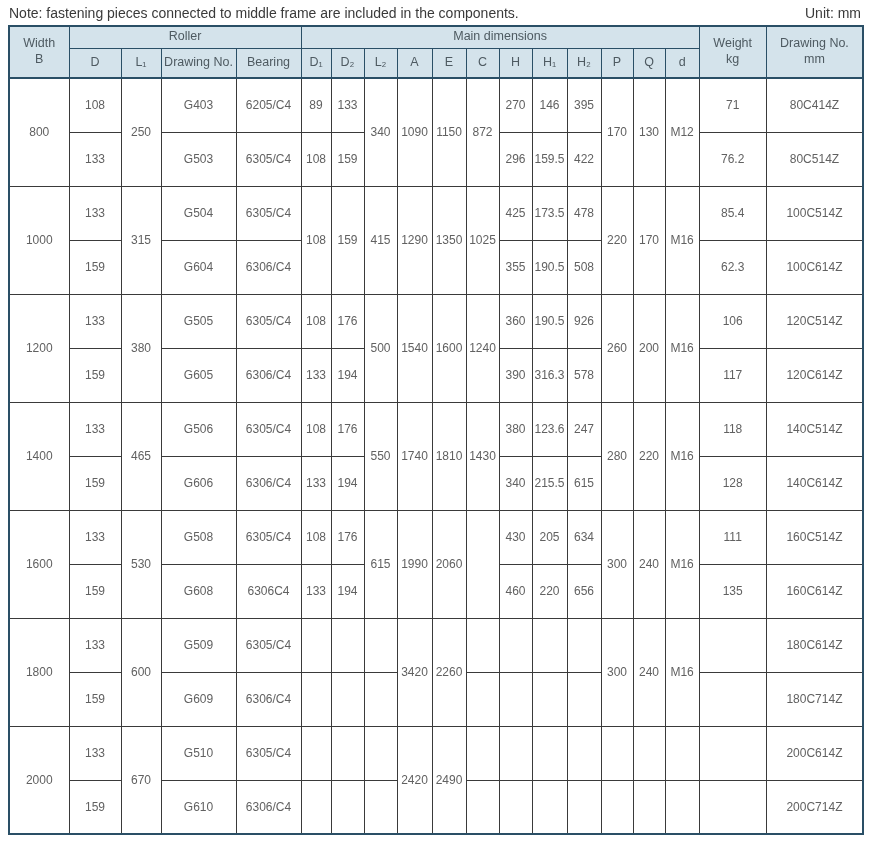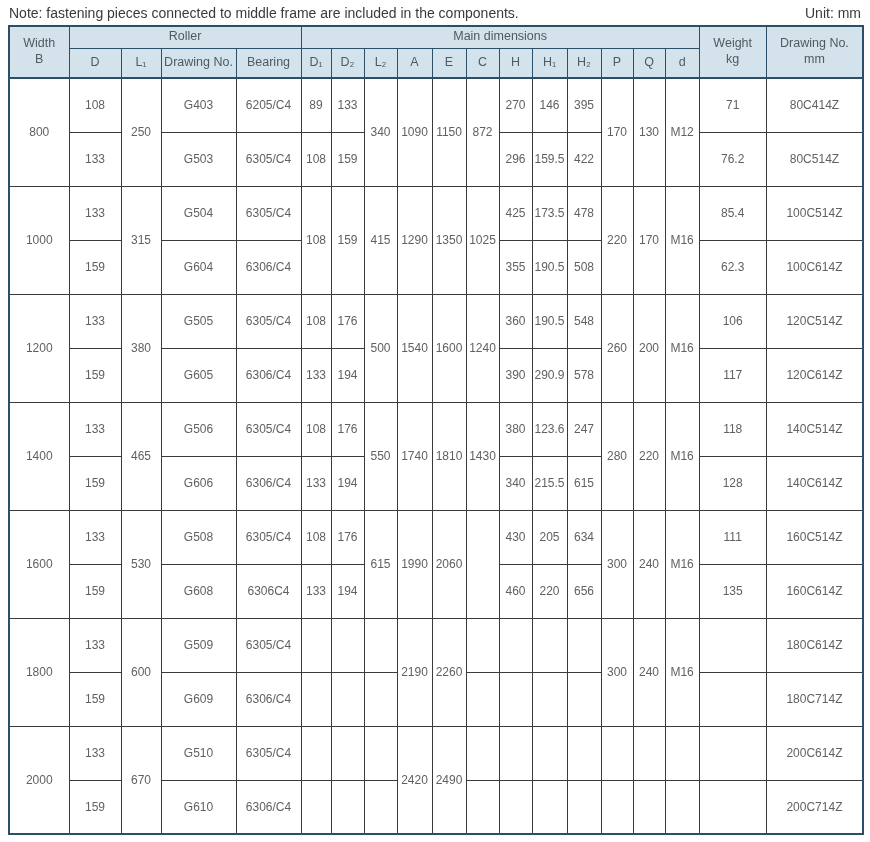--- a/index.html
+++ b/index.html
@@ -186,35 +186,35 @@
       <td>G505</td>
       <td>6305/C4</td>
       <td>108</td>
       <td>176</td>
       <td rowspan="2">500</td>
       <td rowspan="2">1540</td>
       <td rowspan="2">1600</td>
       <td rowspan="2">1240</td>
       <td>360</td>
       <td>190.5</td>
-      <td>548</td>
+      <td>926</td>
       <td rowspan="2">260</td>
       <td rowspan="2">200</td>
       <td rowspan="2">M16</td>
       <td>106</td>
       <td>120C514Z</td>
     </tr>
     <tr>
       <td>159</td>
       <td>G605</td>
       <td>6306/C4</td>
       <td>133</td>
       <td>194</td>
       <td>390</td>
-      <td>290.9</td>
+      <td>316.3</td>
       <td>578</td>
       <td>117</td>
       <td>120C614Z</td>
     </tr>
 
     <tr>
       <td rowspan="2">1400</td>
       <td>133</td>
       <td rowspan="2">465</td>
       <td>G506</td>
@@ -283,21 +283,21 @@
 
     <tr>
       <td rowspan="2">1800</td>
       <td>133</td>
       <td rowspan="2">600</td>
       <td>G509</td>
       <td>6305/C4</td>
       <td></td>
       <td></td>
       <td></td>
-      <td rowspan="2">2190</td>
+      <td rowspan="2">3420</td>
       <td rowspan="2">2260</td>
       <td></td>
       <td></td>
       <td></td>
       <td></td>
       <td rowspan="2">300</td>
       <td rowspan="2">240</td>
       <td rowspan="2">M16</td>
       <td></td>
       <td>180C614Z</td>

